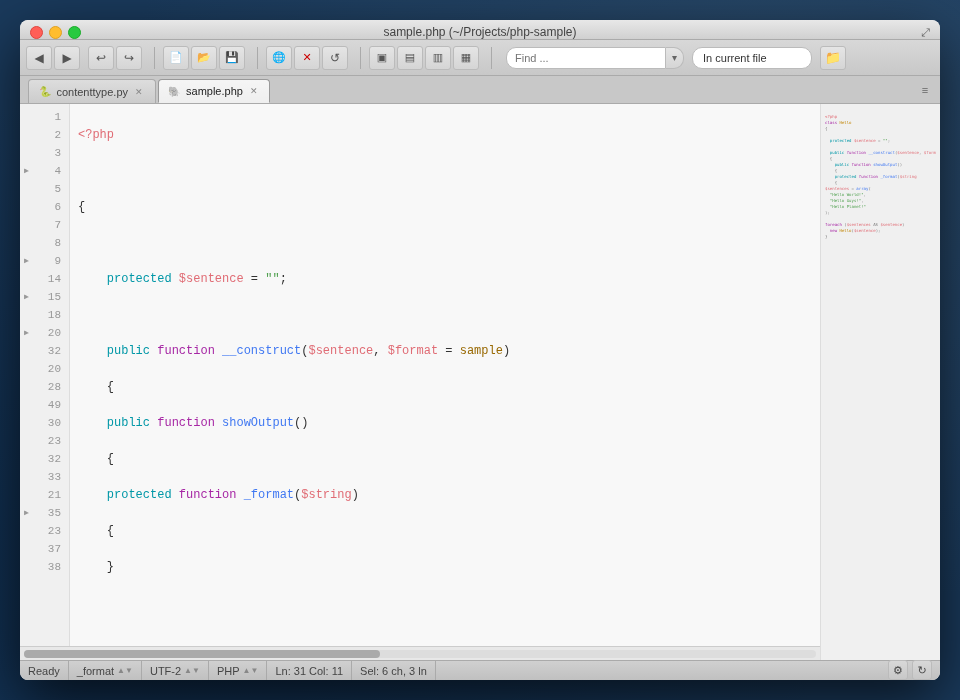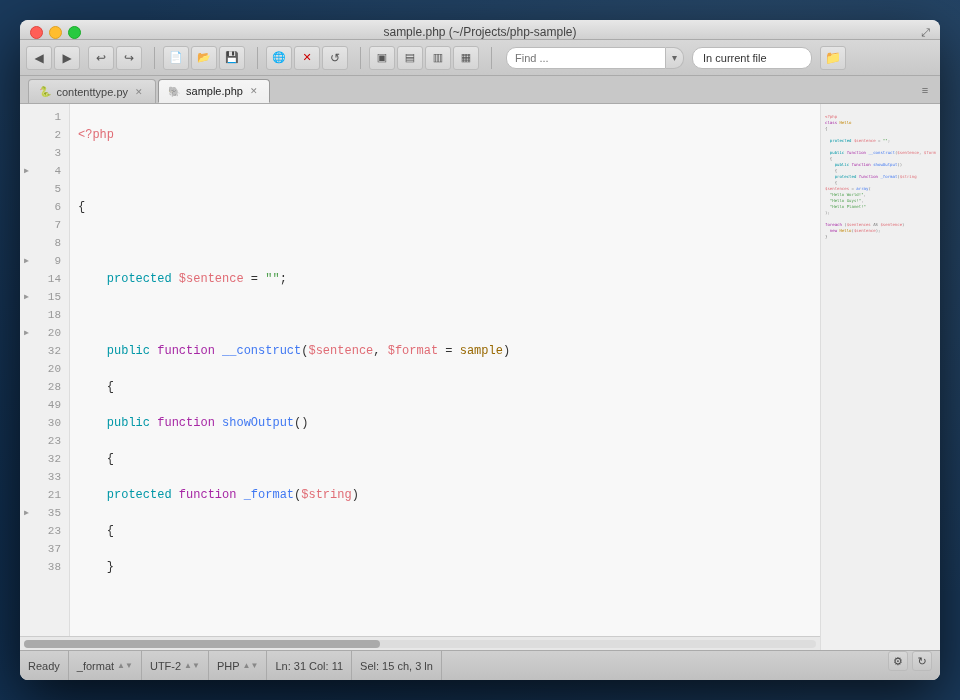--- a/index.html
+++ b/index.html
@@ -378,25 +378,25 @@
       left: 0;
       top: 0;
       width: 45%;
       height: 100%;
       background: #aaa;
       border-radius: 4px;
     }
 
     
     .statusbar {
-      height: 30px;
+      height: 20px;
       background: linear-gradient(to bottom, #d0d0d0, #c0c0c0);
       border-top: 1px solid #aaa;
       display: flex;
-      align-items: flex-start;
+      align-items: flex-end;
       padding: 0 8px;
       font-size: 11px;
       color: #444;
       gap: 0;
       flex-shrink: 0;
     }
 
     .status-item {
       padding: 0 8px;
       border-right: 1px solid #aaa;
@@ -631,21 +631,21 @@
     <div class="status-item">
       <span class="status-select">
         <span>PHP</span>
         <span class="status-arrow">▲▼</span>
       </span>
     </div>
     <div class="status-item">
       <span>Ln: 31 Col: 11</span>
     </div>
     <div class="status-item">
-      <span>Sel: 15 ch, 3 ln</span>
+      <span>Sel: 6 ch, 3 ln</span>
     </div>
     <div class="status-icons">
       <div class="status-icon-btn">⚙</div>
       <div class="status-icon-btn">↻</div>
     </div>
   </div>
 
 </div>
 
 </body></html>

